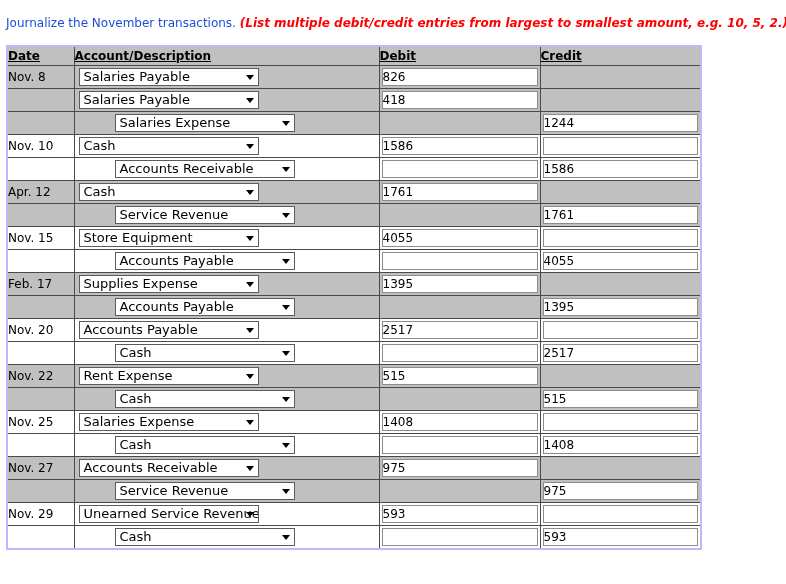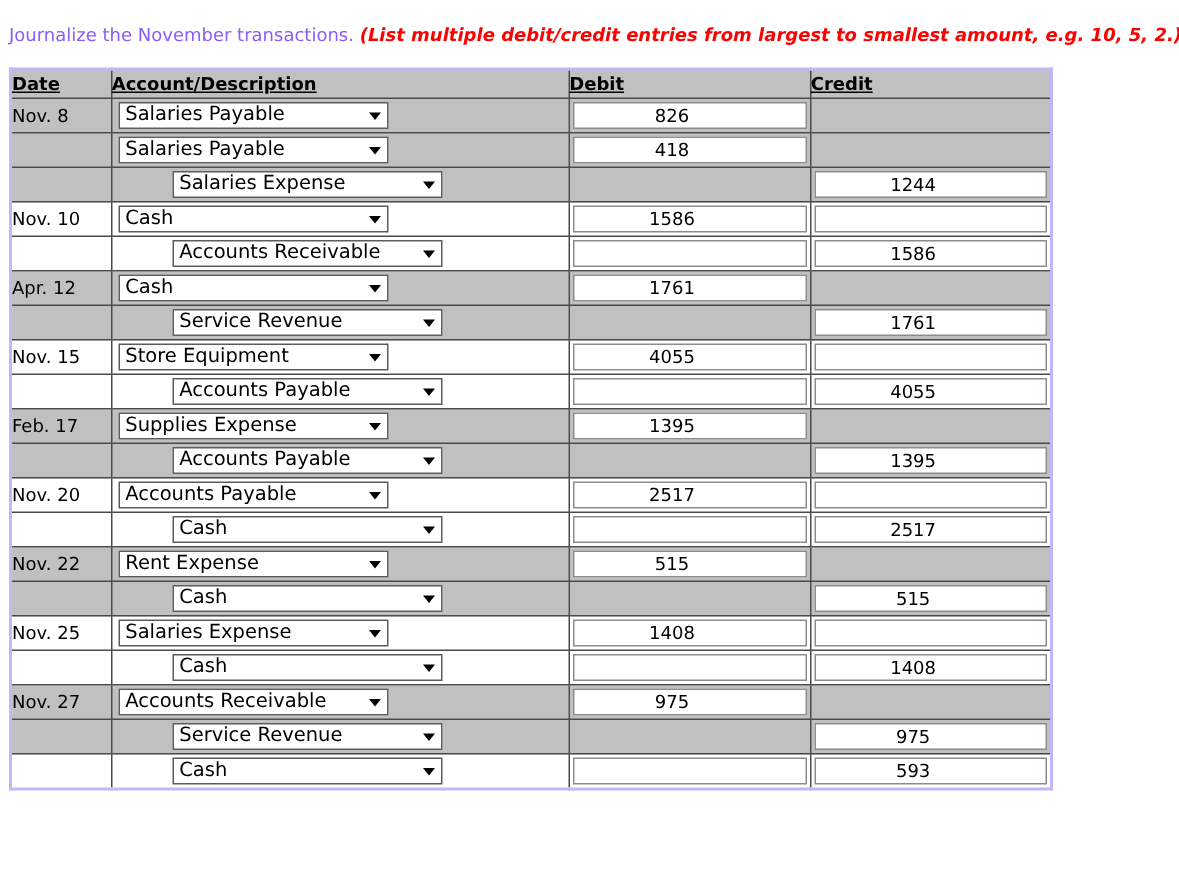--- a/index.html
+++ b/index.html
@@ -5,21 +5,21 @@
   html,body{margin:0;padding:0;}
   body{
     width:786px;height:584px;background:#ffffff;
     font-family:"DejaVu Sans","Liberation Sans",sans-serif;
     font-size:12px;color:#000;overflow:hidden;
   }
   #prompt{
     position:absolute;left:6px;top:16px;white-space:nowrap;
     font-size:12px;line-height:14px;
   }
-  #prompt .plain{color:#8b5cf6;}
+  #prompt .plain{color:#1d4ed8;}
   #prompt .hint{color:#ff0000;font-weight:bold;font-style:italic;}
 
   table.jrnl{
     position:absolute;left:6px;top:45px;
     border-collapse:collapse;table-layout:fixed;
     border:2px solid #c4b5fd;
   }
   table.jrnl td,table.jrnl th{
     padding:0;margin:0;border:1px solid #4a4a4a;
     vertical-align:middle;font-size:12px;
@@ -56,21 +56,21 @@
   }
   .sel .arw{
     position:absolute;right:4px;top:50%;margin-top:-2px;
     width:0;height:0;border-left:4px solid transparent;
     border-right:4px solid transparent;border-top:5px solid #000;
   }
 
   td.amt{padding:0;}
   .amtbox{
     display:block;box-sizing:border-box;margin:2px 2px;
-    height:18px;line-height:17px;text-align:center;
+    height:18px;line-height:17px;text-align:left;
     padding-right:23px;background:#ffffff;
     border:1px solid #8c8c8c;font-size:12px;
     white-space:nowrap;overflow:hidden;
   }
   .amtbox.empty-g{background:#c0c0c0;border:1px solid #c0c0c0;}
   .amtbox.empty-w{background:#ffffff;border:1px solid #8c8c8c;}
 </style>
 </head>
 <body>
 
@@ -317,20 +317,32 @@
           <span class="selwrap ind"><span class="sel"><span>Service Revenue</span><span class="arw"></span></span></span>
         </td>
         <td class="amt">
           <span class="amtbox empty-g"></span>
         </td>
         <td class="amt">
           <span class="amtbox">975</span>
         </td>
       </tr>
       <tr class="rw w">
+        <td class="date">Nov. 29</td>
+        <td class="acct">
+          <span class="selwrap"><span class="sel"><span>Unearned Service Revenue</span><span class="arw"></span></span></span>
+        </td>
+        <td class="amt">
+          <span class="amtbox">593</span>
+        </td>
+        <td class="amt">
+          <span class="amtbox empty-w"></span>
+        </td>
+      </tr>
+      <tr class="rw w">
         <td class="date"></td>
         <td class="acct">
           <span class="selwrap ind"><span class="sel"><span>Cash</span><span class="arw"></span></span></span>
         </td>
         <td class="amt">
           <span class="amtbox empty-w"></span>
         </td>
         <td class="amt">
           <span class="amtbox">593</span>
         </td>

